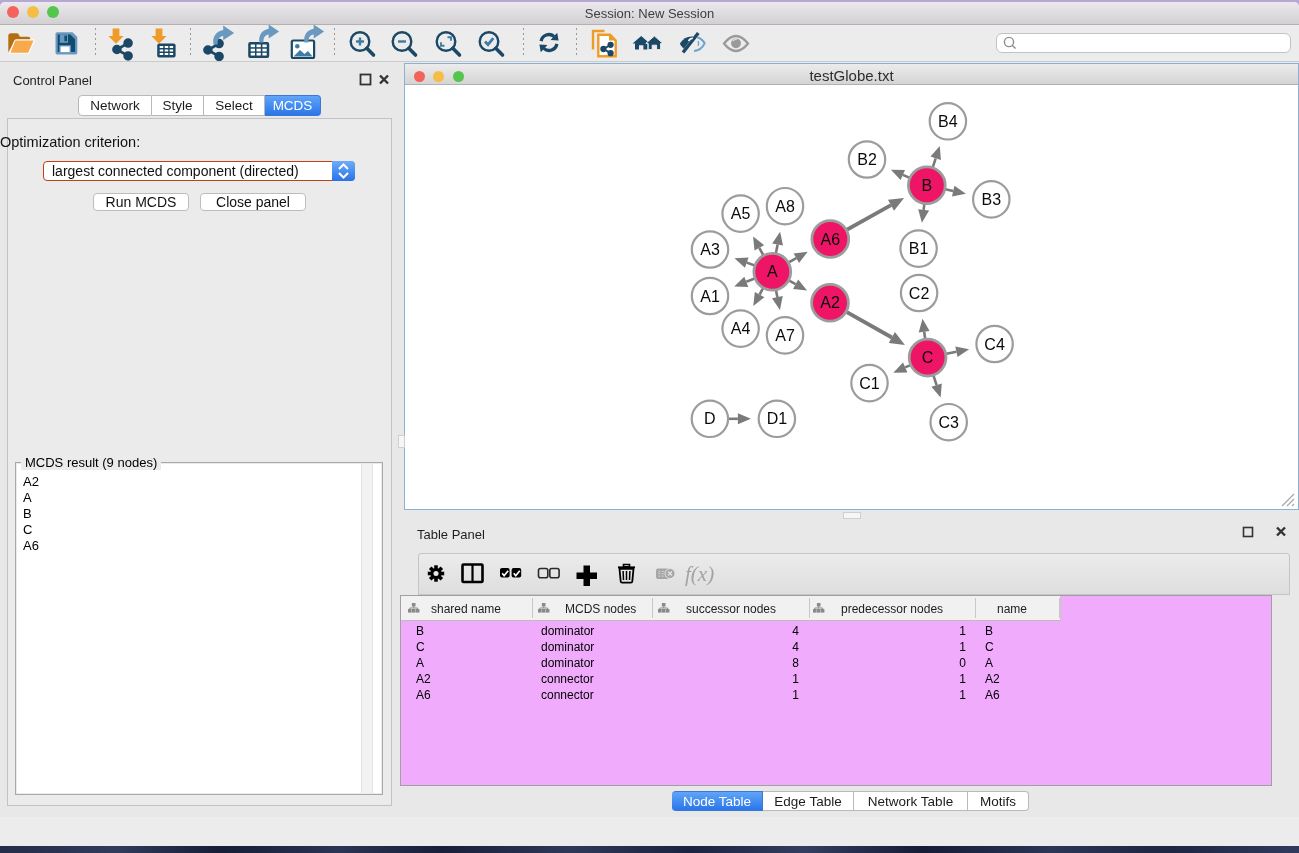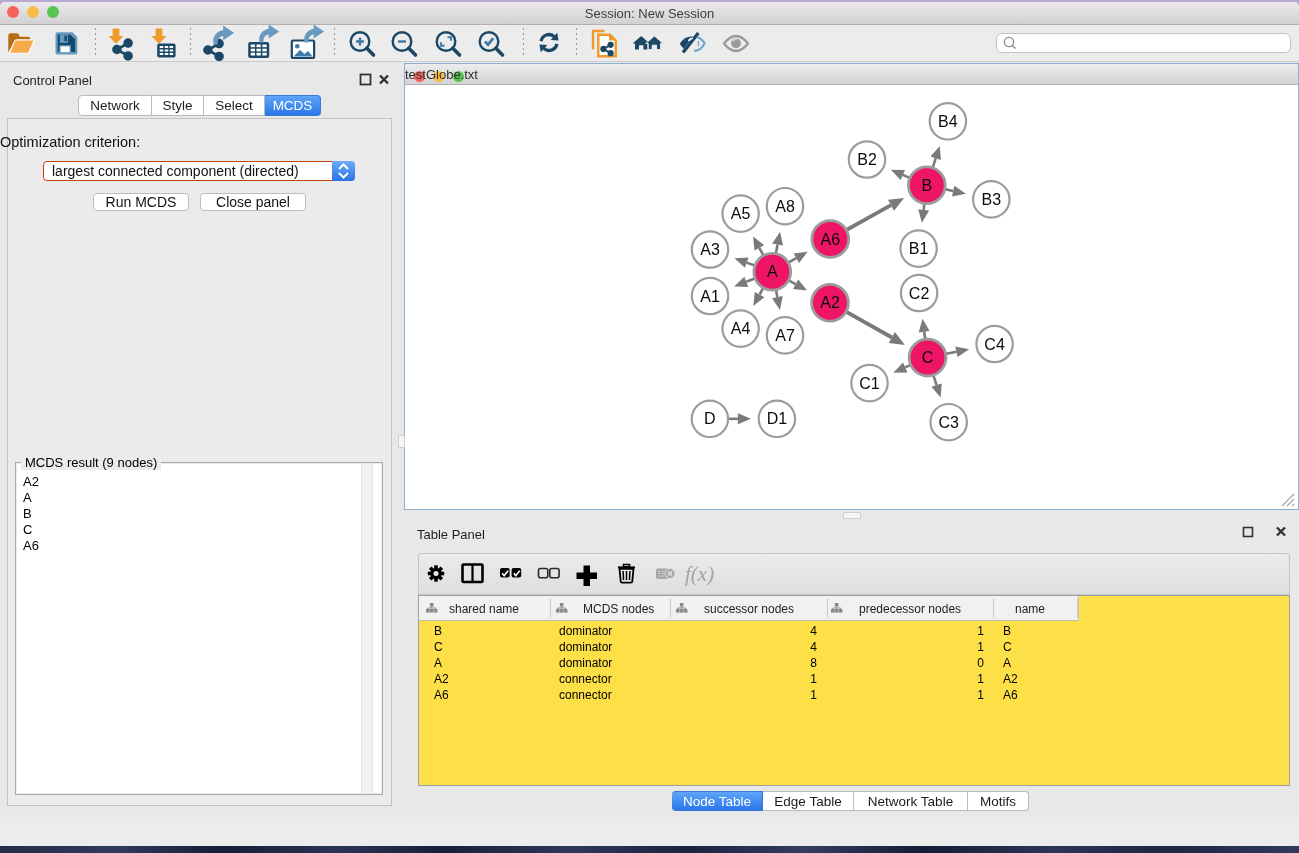--- a/index.html
+++ b/index.html
@@ -20,23 +20,23 @@
 #dd{left:43px;top:99px;width:310px;height:18px;background:#fff;border:1px solid #c2410c;border-radius:4px}
 #ddbtn{right:-1px;top:-1px;width:23px;height:20px;border-radius:0 4px 4px 0;background:linear-gradient(#6cadf9,#2a72e8)}
 .pbtn{height:16px;line-height:17px;background:#fff;border:1px solid #bdbdbd;border-radius:4px;font-size:14px;color:#111;text-align:center}
 #fsbox{left:15px;top:400px;width:366px;height:331px;border:1px solid #a9a9a9}
 #fswhite{left:1px;top:1px;width:364px;height:329px;background:#fff;font-size:13px;color:#000}
 #fstrack{left:345px;top:1px;width:10px;height:329px;background:#f2f2f2;border:1px solid #e4e4e4;border-top:none;border-bottom:none}
 #fsleg{left:21px;top:393px;height:15px;background:#ebebeb;padding:0 4px;font-size:13px;color:#000}
 #netwin{left:404px;top:1px;width:893px;height:445px;border:1px solid #8cb0d4;background:#fff}
 #nettb{left:0;top:0;width:893px;height:20px;background:linear-gradient(#ececec,#d4d4d4);border-bottom:1px solid #b1b1b1}
 .tl2{top:6.5px;width:11px;height:11px;border-radius:50%}
-#nettb .t{width:100%;top:3px;font-size:13px;color:#2e2e2e}
+#nettb .t{width:100%;text-align:center;top:3px;font-size:15px;color:#2e2e2e}
 #tbar{left:418px;top:491px;width:870px;height:40px;background:linear-gradient(#ebebeb,#dedede);border:1px solid #c5c5c5;border-radius:3px 3px 0 0}
-#ttable{left:418px;top:533px;width:870px;height:189px;background:#fde047;border:1px solid #a0a0a0}
+#ttable{left:400px;top:533px;width:870px;height:189px;background:#f0abfc;border:1px solid #a0a0a0}
 #thead{left:0;top:0;width:659px;height:24px;background:#f1f1f1;border-bottom:1px solid #bcbcbc;border-right:1px solid #c8c8c8}
 .hsep{top:2px;width:1px;height:20px;background:#c8c8c8}
 .htxt{top:6px;font-size:12px;color:#1d1d1d}
 .rtxt{font-size:12px;color:#000}
 .btab{height:18px;line-height:19px;background:#fff;border:1px solid #b9b9b9;border-left:none;font-size:13.5px;color:#1c1c1c;text-align:center;float:left}
 #status{left:0;top:815px;width:1299px;height:29px;background:#ededed;border-top:1px solid #ccc}
 #membtn{left:1214px;top:5px;width:72px;height:21px;background:#fbfbfb;border:1px solid #adadad;font-size:12px;color:#000}
 #listbtn{left:9px;top:7px;width:27px;height:19px;background:#fdfdfd;border:1px solid #b5b5b5;border-radius:2px}
 </style></head><body>
 <div class="abs" style="left:0;top:0;width:1299px;height:9px;background:#b7a8d3"></div>

